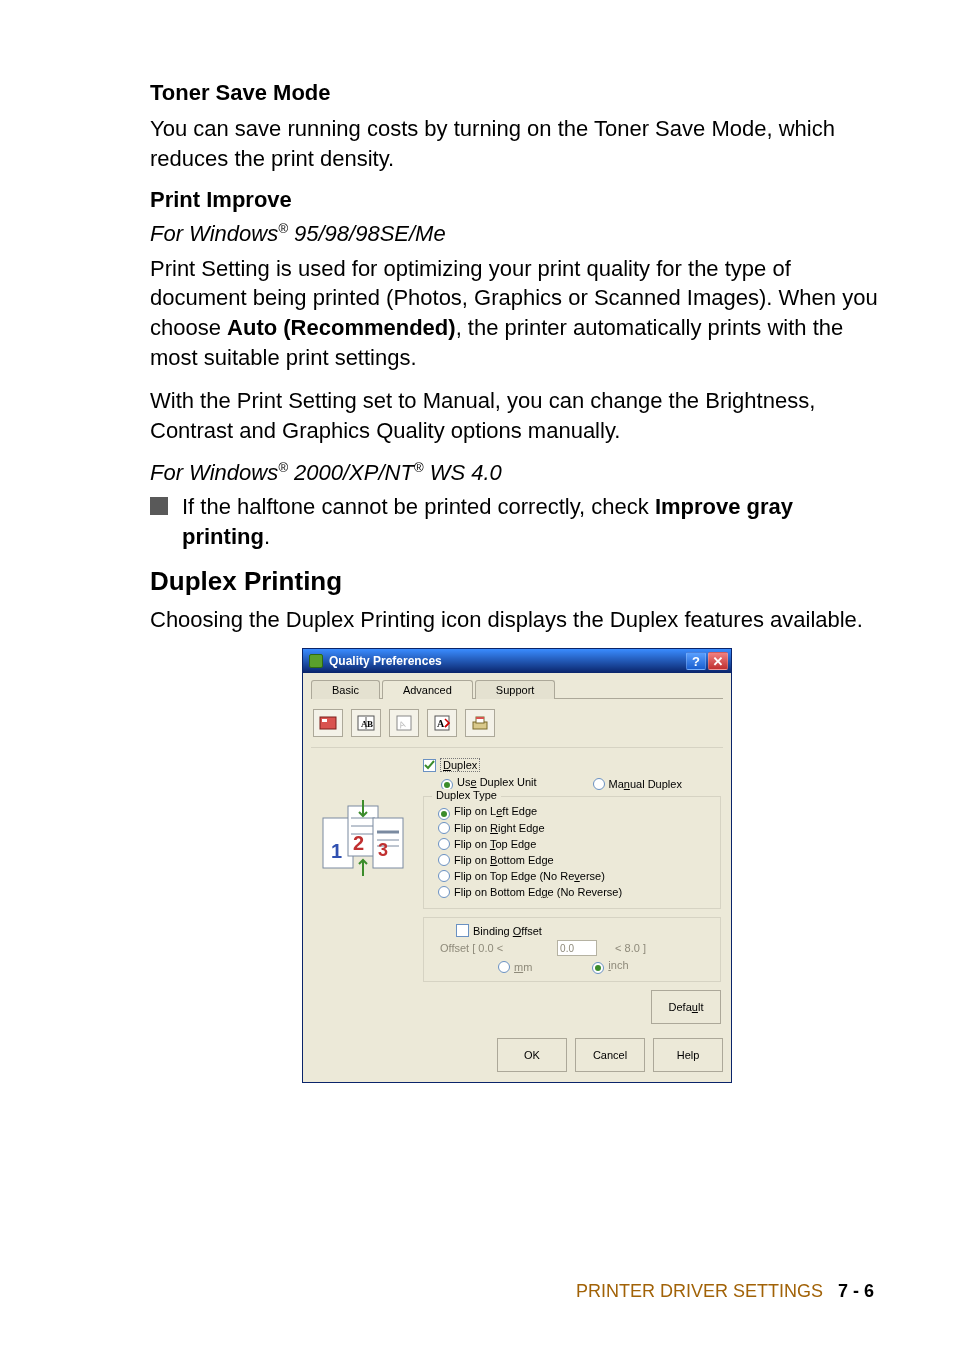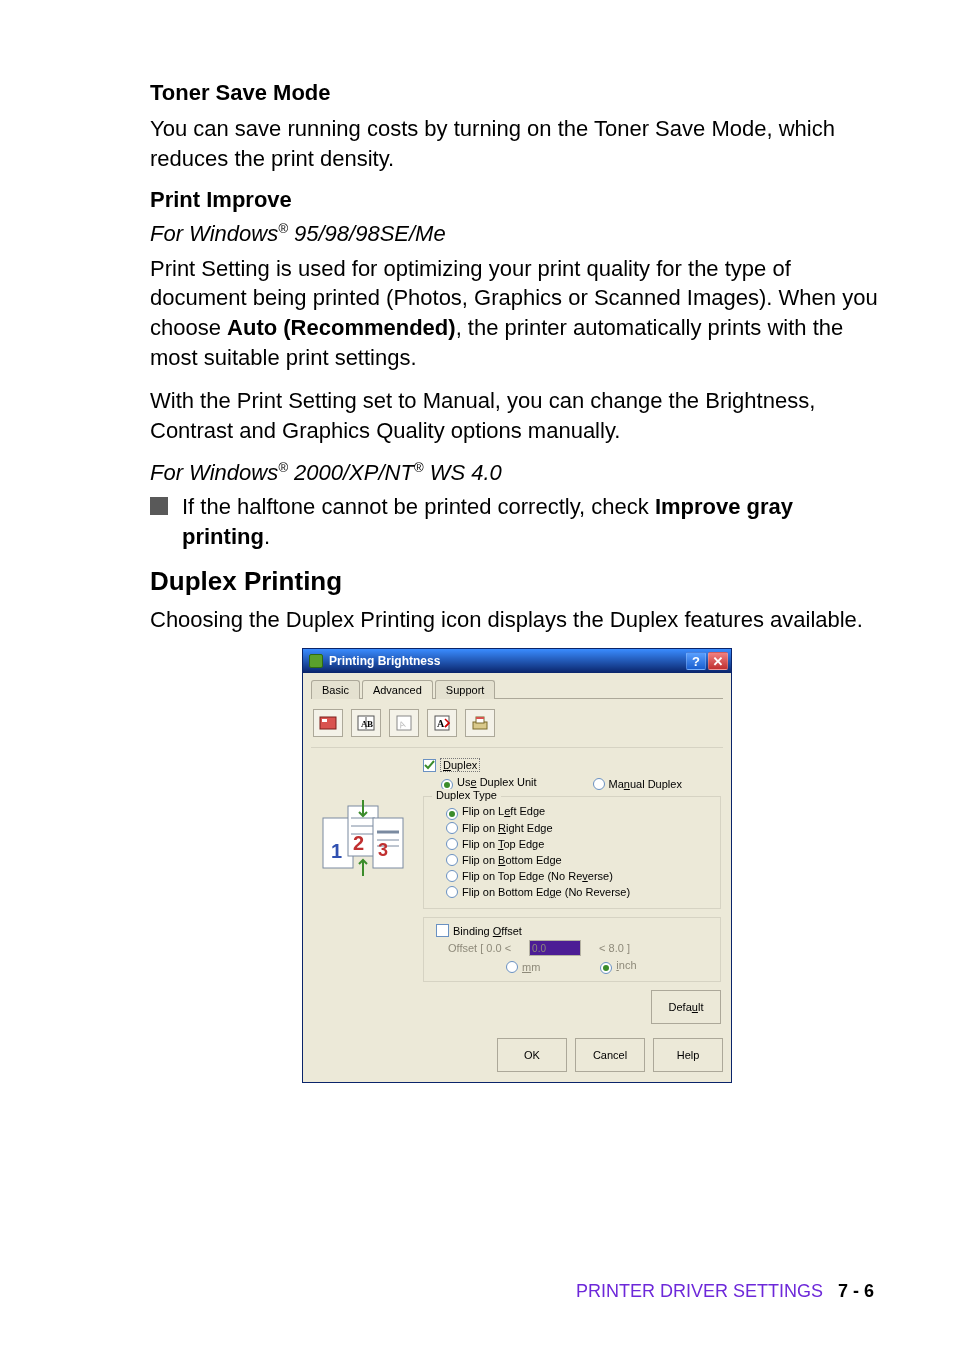--- a/index.html
+++ b/index.html
@@ -8,57 +8,57 @@
   .h3 { font-weight: bold; font-size: 22px; margin-bottom: 8px; }
   .para { font-size: 22px; line-height: 1.35; margin-bottom: 14px; }
   .italic { font-style: italic; font-size: 22px; margin-bottom: 6px; }
   sup { font-size: 0.6em; vertical-align: super; }
   .h2 { font-weight: bold; font-size: 26px; margin: 14px 0 8px 0; }
   ul.square { list-style: none; margin: 0 0 10px 0; padding: 0; }
   ul.square li { display: flex; align-items: flex-start; font-size: 22px; line-height: 1.35; margin-bottom: 8px; }
   ul.square li .bullet { width: 18px; height: 18px; background: #595959; flex: 0 0 18px; margin-right: 14px; margin-top: 5px; }
   .bold { font-weight: bold; }
   .footer { position: absolute; bottom: 50px; right: 80px; font-size: 18px; }
-  .footer .red { color: #6d28d9; }
+  .footer .red { color: #a16207; }
   .footer .num { font-weight: bold; }
 
   
   .dialog-wrap { width: 430px; margin: 14px auto 0 auto; border: 1px solid #0a246a; font-family: Tahoma, Arial, sans-serif; font-size: 11px; color: #000; background:#ece9d8; }
   .titlebar { height: 24px; display:flex; align-items:center; justify-content:space-between; padding:0 3px 0 6px; background: linear-gradient(to bottom,#3a8cff 0%, #0a246a 100%); color:#fff; font-weight:bold; font-size:12px; }
   .titlebar .ttl { display:flex; align-items:center; gap:6px; }
   .tb-icon { width:14px; height:14px; background:#5aa02c; border:1px solid #2f6a12; border-radius:2px; }
   .tb-buttons { display:flex; gap:2px; }
   .tb-btn { width:20px; height:18px; border:1px solid #fff3; border-radius:2px; display:flex; align-items:center; justify-content:center; font-weight:bold; font-family:Arial; }
   .tb-help { background: linear-gradient(to bottom,#5aa0ff,#1a5fd0); color:#fff; font-size:13px; }
   .tb-close { background: linear-gradient(to bottom,#f08080,#c03030); color:#fff; font-size:13px; }
   .dlg-body { background:#ece9d8; padding:6px 8px 10px 8px; }
   .tabs { display:flex; border-bottom:1px solid #aca899; margin-bottom:6px; }
-  .tab { padding:3px 10px; border:1px solid #aca899; border-bottom:none; background:#ece9d8; margin-right:2px; border-radius:3px 3px 0 0; position:relative; top:1px; }
+  .tab { padding:3px 20px; border:1px solid #aca899; border-bottom:none; background:#ece9d8; margin-right:2px; border-radius:3px 3px 0 0; position:relative; top:1px; }
   .tab.inactive { background:#e4e1d0; }
   .iconbar { display:flex; gap:8px; padding:4px 2px 10px 2px; border-bottom:1px solid #d6d3c3; }
   .icon-btn { width:30px; height:28px; border:1px solid #aca899; background:#f4f2e8; display:flex; align-items:center; justify-content:center; }
   .icon-btn svg { width:20px; height:18px; }
   .main-row { display:flex; gap:10px; padding:10px 2px 4px 2px; }
   .preview { width:100px; flex:0 0 100px; padding-top:30px;}
   .preview svg { width:100px; height:100px; }
   .panel { flex:1; min-width:0; }
   .chk-row { display:flex; align-items:center; gap:4px; margin-bottom:4px; }
   .chk { width:13px; height:13px; border:1px solid #6a91c2; background:#fff; display:inline-flex; align-items:center; justify-content:center; }
   .chk svg { width:11px; height:11px; }
   .focus-lbl { border:1px dotted #777; padding:0 2px; text-decoration: none; }
   .radio-row { display:flex; gap:56px; margin-left:18px; margin-bottom:6px; }
   .rdo { width:12px; height:12px; border:1px solid #6a91c2; border-radius:50%; background:#fff; display:inline-flex; align-items:center; justify-content:center; margin-right:4px; position:relative; top:2px;}
   .rdo.on::after { content:""; width:6px; height:6px; background:#3b8c2b; border-radius:50%; display:block; }
-  .group { border:1px solid #d6d3c3; padding:6px 8px 8px 12px; margin-top:2px; margin-bottom:8px; position:relative; }
+  .group { border:1px solid #d6d3c3; padding:6px 8px 8px 4px; margin-top:2px; margin-bottom:8px; position:relative; }
   .group-title { position:absolute; top:-8px; left:8px; background:#ece9d8; padding:0 4px; font-size:11px; }
   .opt-list { margin-left:10px; }
   .opt-list .opt { display:block; margin:2px 0; }
   .disabled { color:#8e8a7a; }
   .offset-line { margin-left:12px; display:flex; align-items:center; gap:18px; margin-top:3px;}
-  .offset-input { width:52px; height:16px; border:1px solid #b5b2a2; background:#4c1d95; color:#8e8a7a; font-size:10px; text-align:left; padding-left:2px; }
+  .offset-input { width:40px; height:16px; border:1px solid #b5b2a2; background:#ffffff; color:#8e8a7a; font-size:10px; text-align:left; padding-left:2px;margin-left:36px; }
   .unit-row { margin-left:70px; display:flex; gap:60px; margin-top:3px;}
   .btn-row-right { display:flex; justify-content:flex-end; margin-top:6px; }
   .btn { min-width:70px; height:34px; border:1px solid #aca899; background:#ece9d8; padding:0 12px; font-size:11px; cursor:pointer; }
   .bottom-btns { display:flex; justify-content:flex-end; gap:8px; margin-top:10px; }
   .u { text-decoration: underline; }
 </style>
 </head>
 <body>
 
 <div class="page">
@@ -87,21 +87,21 @@
     </li>
   </ul>
 
   <div class="h2">Duplex Printing</div>
   <p class="para">Choosing the Duplex Printing icon displays the Duplex features available.</p>
 
   <div class="dialog-wrap">
     <div class="titlebar">
       <div class="ttl">
         <span class="tb-icon"></span>
-        <span>Printing Brightness</span>
+        <span>Quality Preferences</span>
       </div>
       <div class="tb-buttons">
         <div class="tb-btn tb-help">?</div>
         <div class="tb-btn tb-close">✕</div>
       </div>
     </div>
     <div class="dlg-body">
       <div class="tabs">
         <div class="tab inactive">Basic</div>
         <div class="tab">Advanced</div>
@@ -186,21 +186,21 @@
               <span class="opt"><span class="rdo on"></span>Flip on L<span class="u">e</span>ft Edge</span>
               <span class="opt"><span class="rdo"></span>Flip on <span class="u">R</span>ight Edge</span>
               <span class="opt"><span class="rdo"></span>Flip on <span class="u">T</span>op Edge</span>
               <span class="opt"><span class="rdo"></span>Flip on <span class="u">B</span>ottom Edge</span>
               <span class="opt"><span class="rdo"></span>Flip on Top Edge (No Re<span class="u">v</span>erse)</span>
               <span class="opt"><span class="rdo"></span>Flip on Bottom Ed<span class="u">g</span>e (No Reverse)</span>
             </div>
           </div>
 
           <div class="group">
-            <div class="chk-row" style="margin-bottom:2px;">
+            <div class="chk-row" style="margin-bottom:2px;margin-left:28px;">
               <span class="chk"></span>
               <span>Binding <span class="u">O</span>ffset</span>
             </div>
             <div class="offset-line disabled">
               <span>Offset   [    0.0  &lt;</span>
               <input class="offset-input" disabled="" value="0.0" style="">
               <span>&lt;   8.0       ]</span>
             </div>
             <div class="unit-row disabled">
               <span><span class="rdo"></span><span class="u">m</span>m</span>

